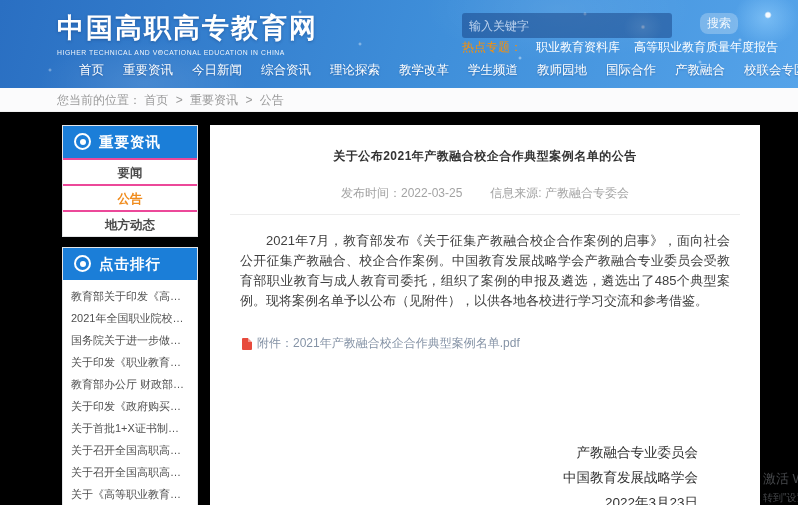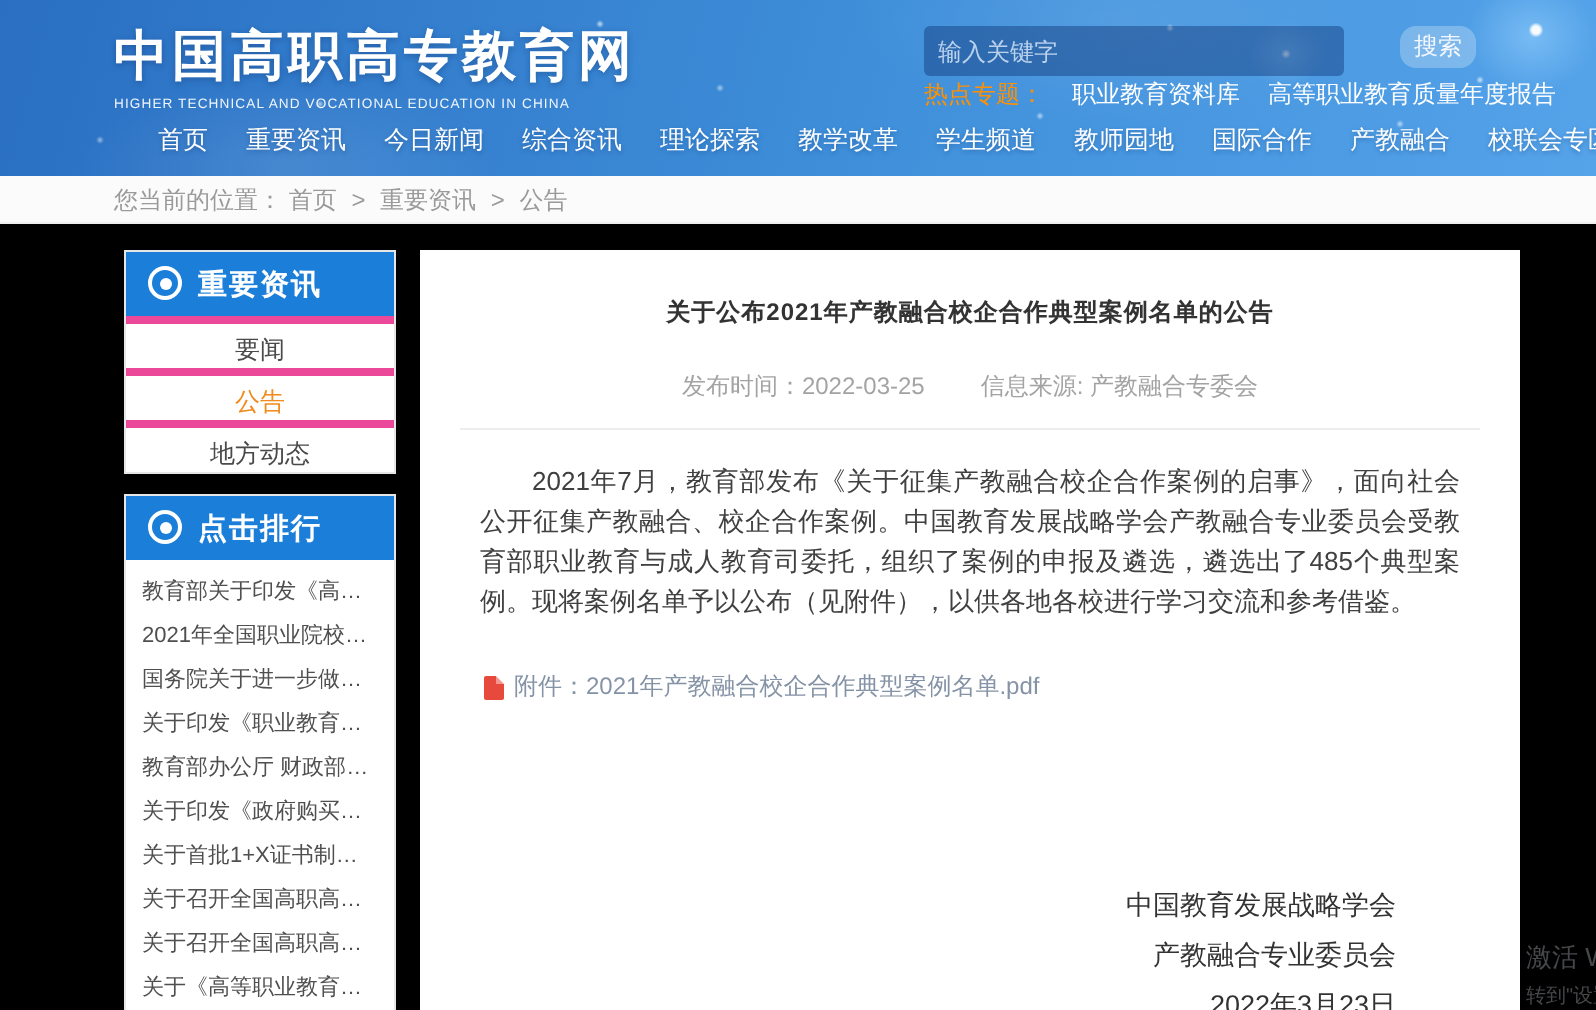--- a/index.html
+++ b/index.html
@@ -80,21 +80,21 @@
   .ring-icon {
     position:absolute; left:11px; top:7px; width:17px; height:17px;
     border:2px solid #fff; border-radius:50%;
   }
   .ring-icon::after {
     content:""; position:absolute; left:3.5px; top:3.5px; width:6px; height:6px;
     background:#fff; border-radius:50%;
   }
   .side-menu .mi {
     height:26px; line-height:26px; text-align:center; font-size:12.5px; color:#4a4a4a;
-    border-top:4px solid #ec4899; cursor:pointer;
+    border-top:2px solid #ec4899; cursor:pointer;font-weight:bold;
   }
   .side-menu .mi.active { color:#f08c1e; }
   .rank-list { padding:5px 0 6px; }
   .rank-list .ri {
     height:22px; line-height:22px; padding:0 8px; font-size:11px; color:#4f4f4f;
     white-space:nowrap; overflow:hidden; text-overflow:ellipsis; cursor:pointer;
   }
 
   .panel {
     position:absolute; left:210px; top:13px; width:550px; height:420px;
@@ -208,22 +208,22 @@
         <span>产教融合专委会</span>
       </div>
       <div class="a-divider"></div>
       <p class="a-body">2021年7月，教育部发布《关于征集产教融合校企合作案例的启事》，面向社会公开征集产教融合、校企合作案例。中国教育发展战略学会产教融合专业委员会受教育部职业教育与成人教育司委托，组织了案例的申报及遴选，遴选出了485个典型案例。现将案例名单予以公布（见附件），以供各地各校进行学习交流和参考借鉴。</p>
       <div class="attach">
         <span class="pdf-icon"></span>
         <span>附件：</span>
         <a>2021年产教融合校企合作典型案例名单.pdf</a>
       </div>
       <div class="signature">
+        <div>产教融合专业委员会</div>
         <div>中国教育发展战略学会</div>
-        <div>产教融合专业委员会</div>
         <div>2022年3月23日</div>
       </div>
     </main>
   </div>
 
   <div class="watermark">
     <div class="w1">激活 Windows</div>
     <div class="w2">转到"设置"以激活 Windows。</div>
   </div>
 

